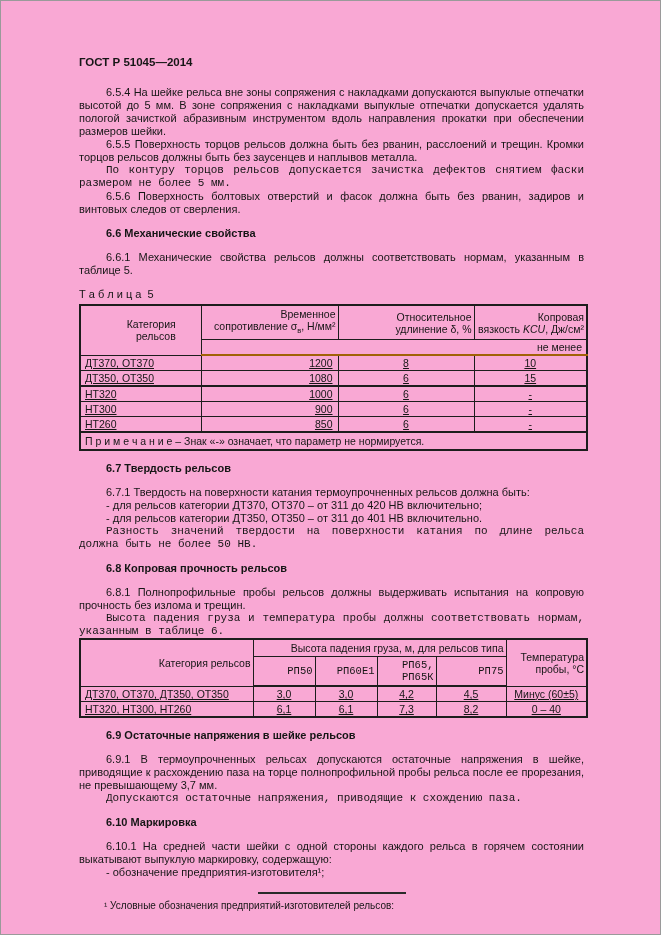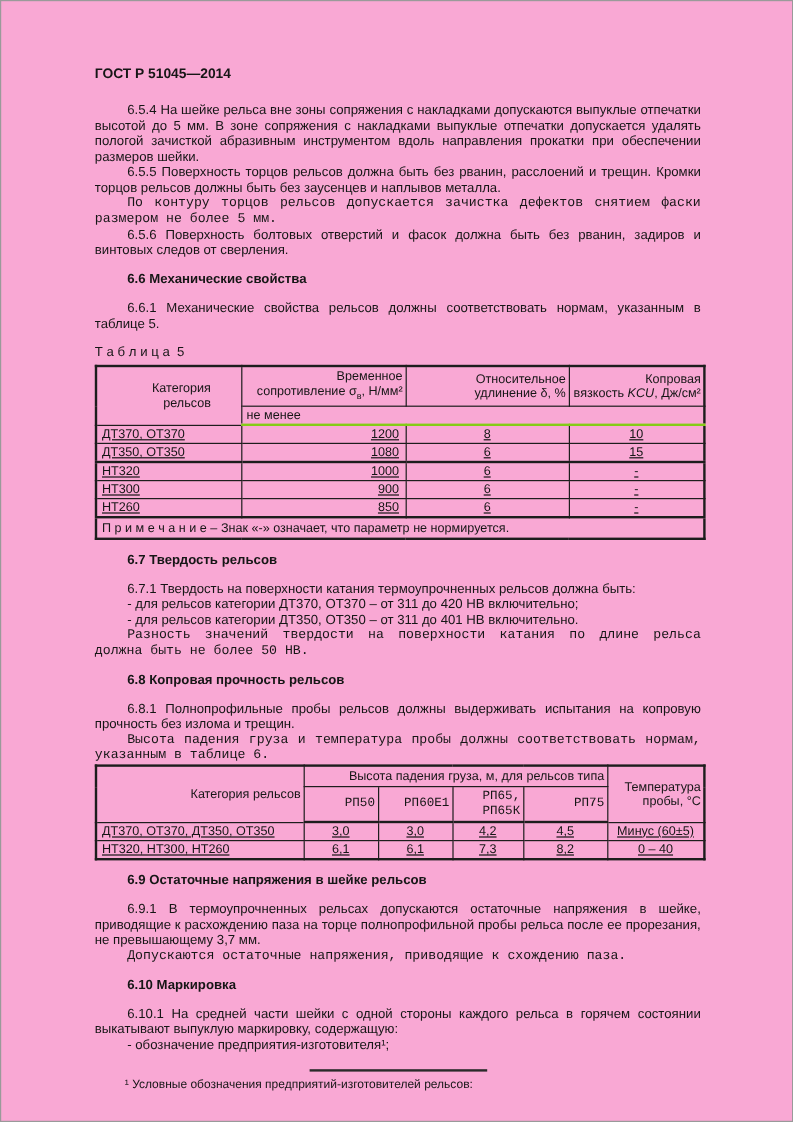--- a/index.html
+++ b/index.html
@@ -19,21 +19,21 @@
   .tbl-label{margin-top:11px;margin-bottom:3px;white-space:pre-wrap;}
   table{border-collapse:collapse;width:507px;table-layout:fixed;
         font-size:10.5px;line-height:12px;color:#161616;}
   table{border:2px solid #1d1d1d;}
   td{border:1px solid #1d1d1d;padding:1px 4px;vertical-align:middle;}
   .t5 col.c1{width:121px;} .t5 col.c2{width:137px;} .t5 col.c3{width:136px;} .t5 col.c4{width:113px;}
   .t6 col.c1{width:173px;} .t6 col.c2{width:62px;} .t6 col.c3{width:62px;}
   .t6 col.c4{width:59px;} .t6 col.c5{width:70px;} .t6 col.c6{width:81px;}
   td.hdr{text-align:right;padding:2px 2px;}
   .narrow{max-width:70px;margin:0 auto;}
-  tr.subhdr td{text-align:left;border-bottom:2px solid #84cc16;}
+  tr.subhdr td{text-align:right;border-bottom:2px solid #a16207;}
   td.num{text-align:right;padding-right:5px;}
   td.ctr{text-align:center;}
   tr.datarow{height:13px;text-decoration:underline;}
   tr.group td{border-top:2px solid #1d1d1d;}
   tr.noterow td{border-top:2px solid #1d1d1d;text-align:left;padding:2px 4px;white-space:pre-wrap;}
   .t6 tr.hdr2 td{border-bottom:2px solid #1d1d1d;font-family:Liberation Mono, monospace;}
   sub{font-size:7.5px;}
   .footnote-rule{margin-top:13px;width:148px;border:0;border-top:2px solid #2a2a2a;}
   .footnote{font-size:10px;line-height:12.5px;margin-left:25px;margin-top:3px;text-align:left;}
 </style>

